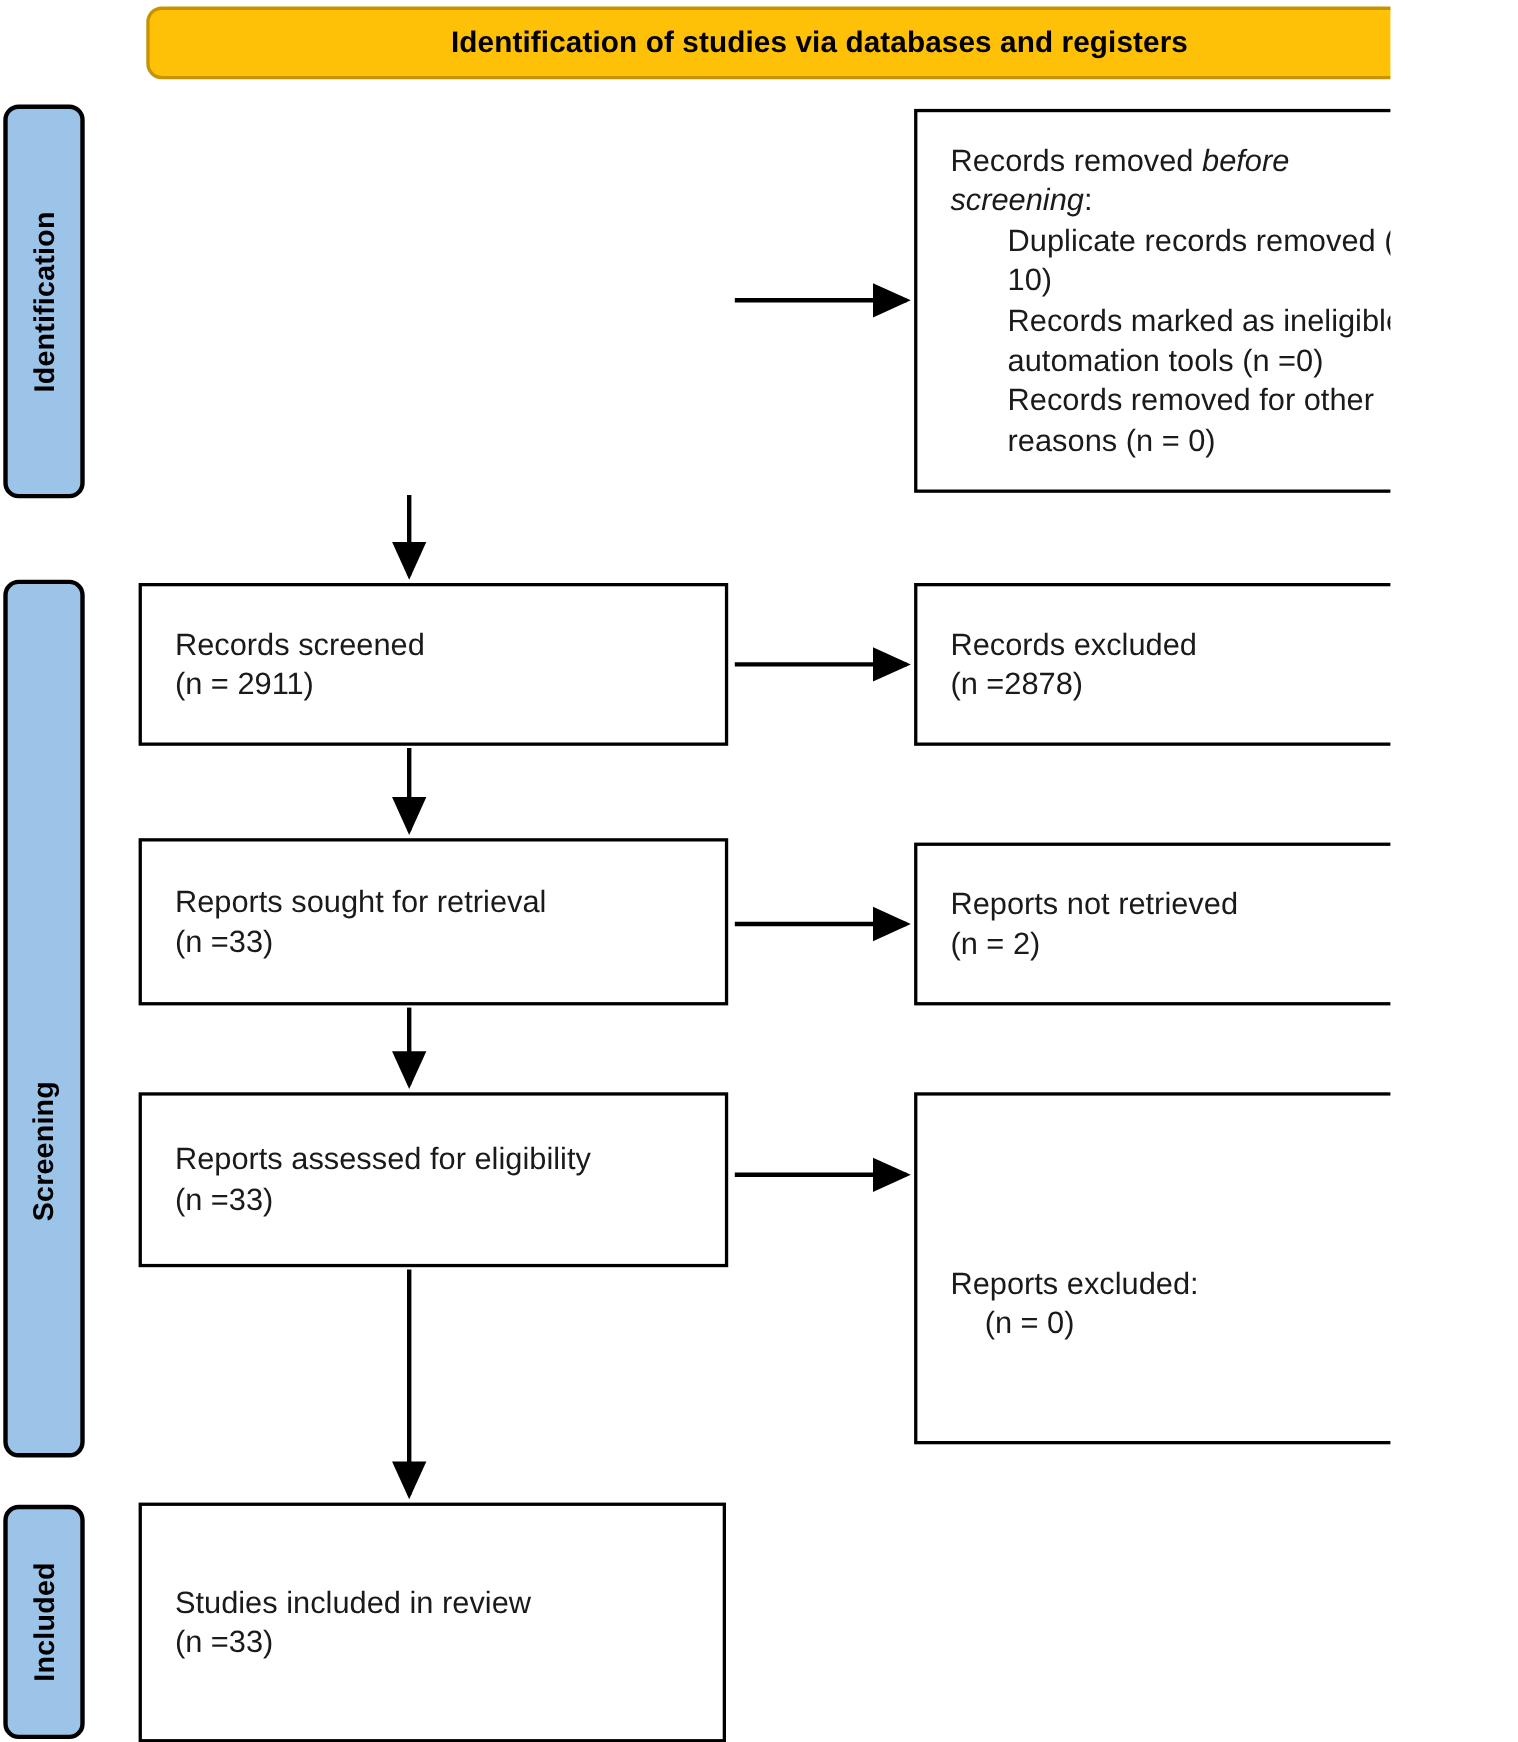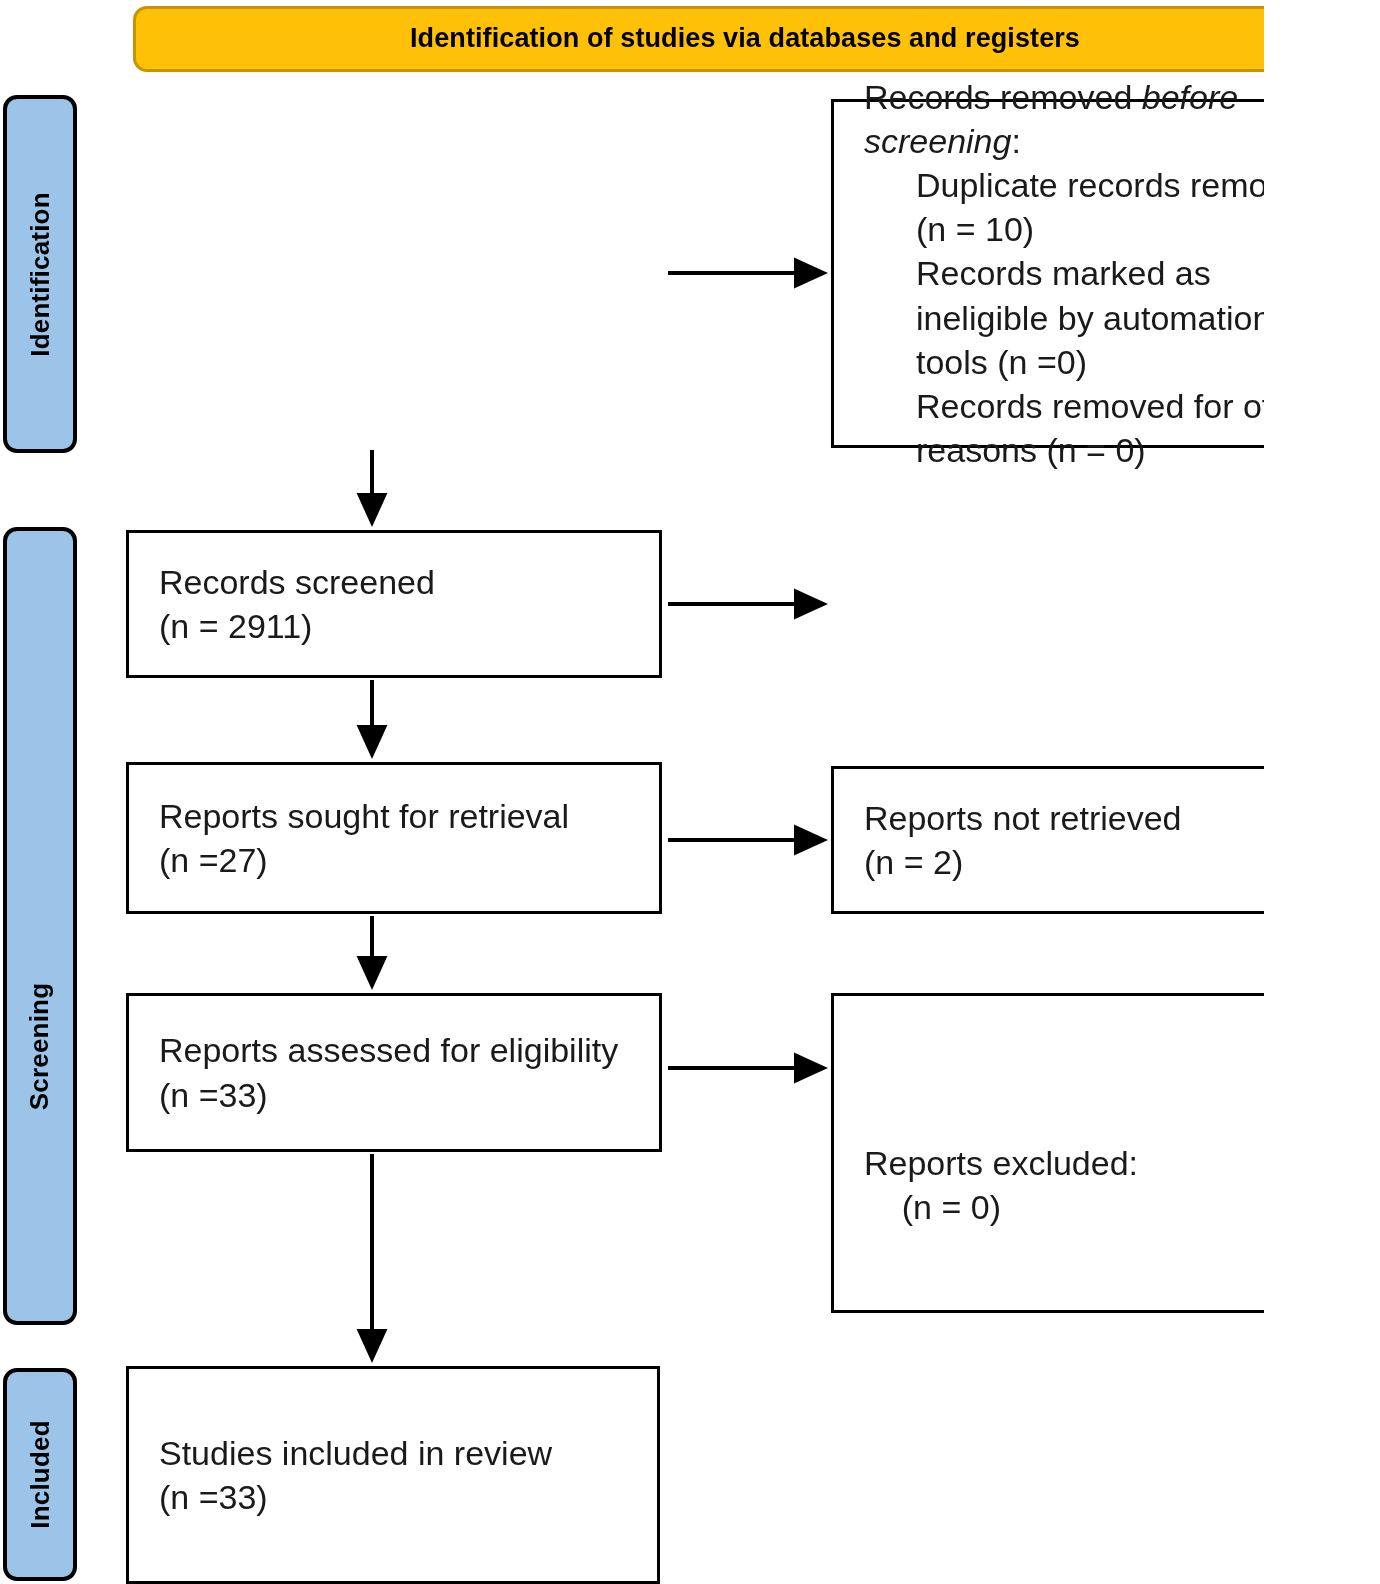--- a/index.html
+++ b/index.html
@@ -73,21 +73,21 @@
   .flow-box {
     position: absolute;
     background: #ffffff;
     border: 3px solid #000000;
     box-sizing: border-box;
     display: flex;
     flex-direction: column;
     justify-content: center;
   }
   .flow-box .box-text {
-    font-size: 34px;
+    font-size: 28px;
     line-height: 1.30;
     color: #1a1a1a;
     padding: 0 16px 0 30px;
     white-space: pre-wrap;
   }
   .box-text em {
     font-style: italic;
   }
   .sub-line { display: block; padding-left: 52px; }
 
@@ -161,37 +161,41 @@
   </svg>
 
 
   <div class="flow-box" id="box-screened">
     <span class="box-text">Records screened
 (n = 2911)</span>
   </div>
 
   <div class="flow-box" id="box-sought">
     <span class="box-text">Reports sought for retrieval
-(n =27)</span>
+(n =33)</span>
   </div>
 
   <div class="flow-box" id="box-assessed">
     <span class="box-text">Reports assessed for eligibility
 (n =33)</span>
   </div>
 
   <div class="flow-box" id="box-included">
     <span class="box-text">Studies included in review
 (n =33)</span>
   </div>
 
   <div class="flow-box" id="box-removed-before">
     <span class="box-text"><span>Records removed </span><em>before</em><br><em>screening</em><span>:</span><span class="sub-line">Duplicate records removed (n = 10)</span><span class="sub-line">Records marked as ineligible by automation tools (n =0)</span><span class="sub-line">Records removed for other reasons (n = 0)</span></span>
   </div>
 
+  <div class="flow-box" id="box-records-excluded">
+    <span class="box-text">Records excluded
+(n =2878)</span>
+  </div>
 
   <div class="flow-box" id="box-not-retrieved">
     <span class="box-text">Reports not retrieved
 (n = 2)</span>
   </div>
 
   <div class="flow-box" id="box-reports-excluded">
     <span class="box-text">Reports excluded:
     (n = 0)</span>
   </div>

